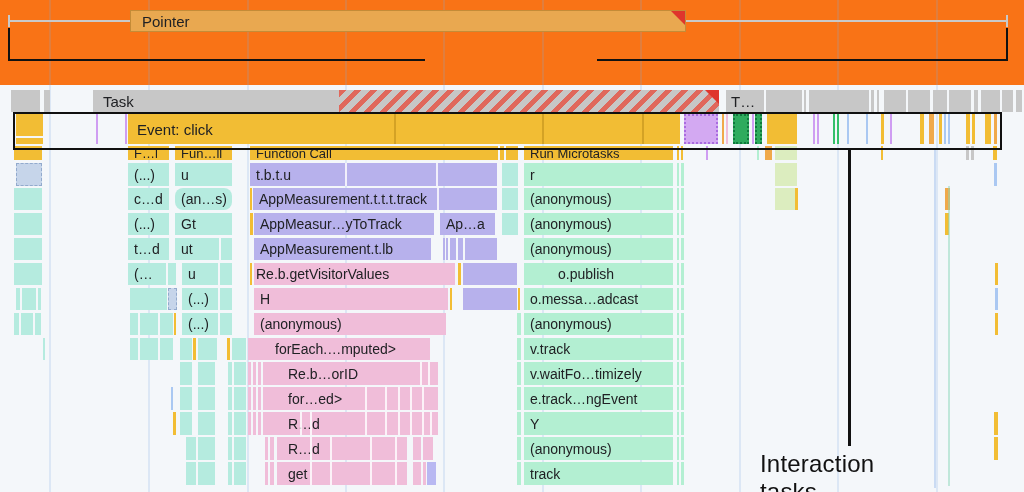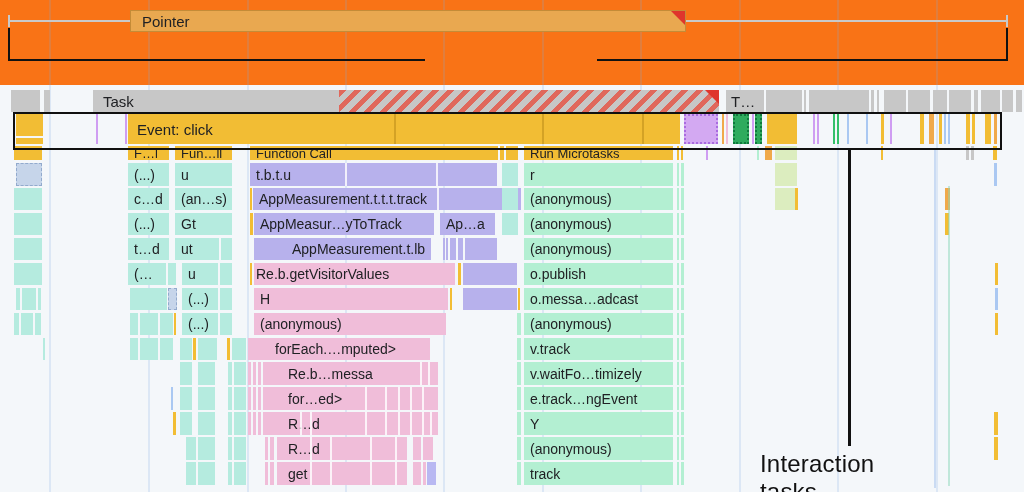--- a/index.html
+++ b/index.html
@@ -158,25 +158,25 @@
         <span style="padding-left: 6px;">r</span>
       </div>
       <div class="bar c-m" style="left: 677px; top: 163px; width: 2px; height: 23px;"></div>
       <div class="bar c-m" style="left: 681px; top: 163px; width: 3px; height: 23px;"></div>
       <div class="bar c-lg" style="left: 775px; top: 163px; width: 22px; height: 23px;"></div>
       <div class="bar c-lb" style="left: 994px; top: 163px; width: 3px; height: 23px;"></div>
       <div class="bar c-t" style="left: 14px; top: 188px; width: 28px; height: 22px;"></div>
       <div class="bar c-t" style="left: 128px; top: 188px; width: 41px; height: 22px;">
         <span style="padding-left: 6px;">c…d</span>
       </div>
-      <div class="bar c-t" style="left: 175px; top: 188px; width: 57px; height: 22px;">
+      <div class="bar c-t" style="left: 175px; top: 188px; width: 57px; height: 22px; border-radius: 8px;">
         <span style="padding-left: 6px;">(an…s)</span>
       </div>
       <div class="bar c-y" style="left: 250px; top: 188px; width: 2px; height: 22px;"></div>
-      <div class="bar c-p" style="left: 253px; top: 188px; width: 268px; height: 22px;">
+      <div class="bar c-p" style="left: 253px; top: 188px; width: 244px; height: 22px;">
         <span style="padding-left: 6px;">AppMeasurement.t.t.t.track</span>
         <div class="divider" style="left: 184px;"></div>
       </div>
       <div class="bar c-t" style="left: 502px; top: 188px; width: 16px; height: 22px;"></div>
       <div class="bar c-m" style="left: 524px; top: 188px; width: 149px; height: 22px;">
         <span style="padding-left: 6px;">(anonymous)</span>
       </div>
       <div class="bar c-m" style="left: 677px; top: 188px; width: 2px; height: 22px;"></div>
       <div class="bar c-m" style="left: 681px; top: 188px; width: 3px; height: 22px;"></div>
       <div class="bar c-lg" style="left: 775px; top: 188px; width: 20px; height: 22px;"></div>
@@ -204,21 +204,21 @@
       <div class="bar c-m" style="left: 681px; top: 213px; width: 3px; height: 22px;"></div>
       <div class="bar c-y" style="left: 945px; top: 213px; width: 4px; height: 22px;"></div>
       <div class="bar c-t" style="left: 14px; top: 238px; width: 28px; height: 22px;"></div>
       <div class="bar c-t" style="left: 128px; top: 238px; width: 41px; height: 22px;">
         <span style="padding-left: 6px;">t…d</span>
       </div>
       <div class="bar c-t" style="left: 175px; top: 238px; width: 44px; height: 22px;">
         <span style="padding-left: 6px;">ut</span>
       </div>
       <div class="bar c-t" style="left: 221px; top: 238px; width: 11px; height: 22px;"></div>
-      <div class="bar c-p" style="left: 254px; top: 238px; width: 177px; height: 22px; padding-left: 32px;">
+      <div class="bar c-p" style="left: 254px; top: 238px; width: 177px; height: 22px;">
         <span style="padding-left: 6px;">AppMeasurement.t.lb</span>
       </div>
       <div class="bar c-p" style="left: 443px; top: 238px; width: 2px; height: 22px;"></div>
       <div class="bar c-p" style="left: 446px; top: 238px; width: 2px; height: 22px;"></div>
       <div class="bar c-p" style="left: 450px; top: 238px; width: 6px; height: 22px;"></div>
       <div class="bar c-p" style="left: 458px; top: 238px; width: 5px; height: 22px;"></div>
       <div class="bar c-p" style="left: 465px; top: 238px; width: 32px; height: 22px;"></div>
       <div class="bar c-m" style="left: 524px; top: 238px; width: 149px; height: 22px;">
         <span style="padding-left: 6px;">(anonymous)</span>
       </div>
@@ -232,21 +232,21 @@
       <div class="bar c-t" style="left: 182px; top: 263px; width: 36px; height: 22px;">
         <span style="padding-left: 6px;">u</span>
       </div>
       <div class="bar c-t" style="left: 220px; top: 263px; width: 12px; height: 22px;"></div>
       <div class="bar c-y" style="left: 250px; top: 263px; width: 2px; height: 22px;"></div>
       <div class="bar c-k" style="left: 254px; top: 263px; width: 201px; height: 22px;">
         <span style="padding-left: 2px;">Re.b.getVisitorValues</span>
       </div>
       <div class="bar c-y" style="left: 458px; top: 263px; width: 3px; height: 22px;"></div>
       <div class="bar c-p" style="left: 463px; top: 263px; width: 54px; height: 22px;"></div>
-      <div class="bar c-m" style="left: 524px; top: 263px; width: 149px; height: 22px;">
+      <div class="bar c-m" style="left: 524px; top: 263px; width: 149px; height: 22px; padding-left: 28px;">
         <span style="padding-left: 6px;">o.publish</span>
       </div>
       <div class="bar c-m" style="left: 677px; top: 263px; width: 2px; height: 22px;"></div>
       <div class="bar c-m" style="left: 681px; top: 263px; width: 3px; height: 22px;"></div>
       <div class="bar c-y" style="left: 995px; top: 263px; width: 3px; height: 22px;"></div>
       <div class="bar c-t" style="left: 16px; top: 288px; width: 4px; height: 22px;"></div>
       <div class="bar c-t" style="left: 22px; top: 288px; width: 14px; height: 22px;"></div>
       <div class="bar c-t" style="left: 38px; top: 288px; width: 3px; height: 22px;"></div>
       <div class="bar c-t" style="left: 130px; top: 288px; width: 37px; height: 22px;"></div>
       <div class="bar c-bg" style="left: 168px; top: 288px; width: 9px; height: 22px;"></div>
@@ -308,21 +308,21 @@
       <div class="bar c-m" style="left: 677px; top: 338px; width: 2px; height: 22px;"></div>
       <div class="bar c-m" style="left: 681px; top: 338px; width: 3px; height: 22px;"></div>
       <div class="bar c-t" style="left: 180px; top: 362px; width: 12px; height: 23px;"></div>
       <div class="bar c-t" style="left: 198px; top: 362px; width: 17px; height: 23px;"></div>
       <div class="bar c-t" style="left: 228px; top: 362px; width: 4px; height: 23px;"></div>
       <div class="bar c-t" style="left: 234px; top: 362px; width: 12px; height: 23px;"></div>
       <div class="bar c-k" style="left: 248px; top: 362px; width: 3px; height: 23px;"></div>
       <div class="bar c-k" style="left: 253px; top: 362px; width: 3px; height: 23px;"></div>
       <div class="bar c-k" style="left: 258px; top: 362px; width: 3px; height: 23px;"></div>
       <div class="bar c-k" style="left: 263px; top: 362px; width: 175px; height: 23px;">
-        <span style="padding-left: 25px;">Re.b…messa</span>
+        <span style="padding-left: 25px;">Re.b…orID</span>
         <div class="divider" style="left: 157px;"></div>
         <div class="divider" style="left: 165px;"></div>
       </div>
       <div class="bar c-m" style="left: 517px; top: 362px; width: 4px; height: 23px;"></div>
       <div class="bar c-m" style="left: 524px; top: 362px; width: 149px; height: 23px;">
         <span style="padding-left: 6px;">v.waitFo…timizely</span>
       </div>
       <div class="bar c-m" style="left: 677px; top: 362px; width: 2px; height: 23px;"></div>
       <div class="bar c-m" style="left: 681px; top: 362px; width: 3px; height: 23px;"></div>
       <div class="bar c-lb" style="left: 171px; top: 387px; width: 2px; height: 23px;"></div>

